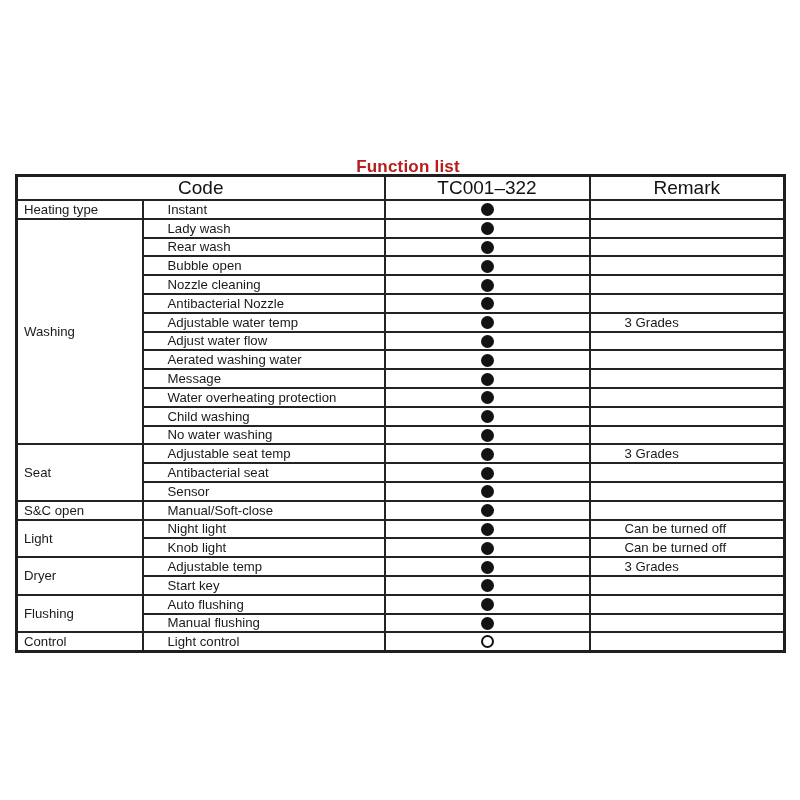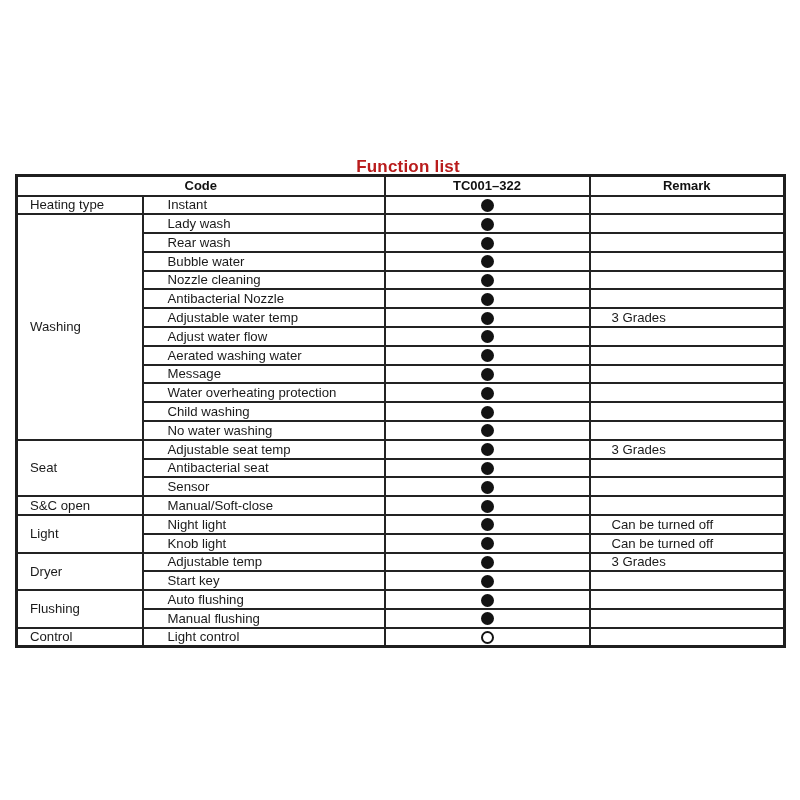--- a/index.html
+++ b/index.html
@@ -31,35 +31,35 @@
     border: 3px solid #1f1f1f;
   }
   .function-table th, .function-table td {
     border: 2px solid #232323;
     padding: 0;
     overflow: hidden;
     white-space: nowrap;
   }
   .function-table th {
     height: 20px;
-    font-size: 13px;
-    font-weight: bold;
+    font-size: 19px;
+    font-weight: normal;
     text-align: center;
     color: #111;
   }
   .function-table td {
     height: 18.8px;
     font-size: 13.2px;
     line-height: 1;
     color: #1a1a1a;
   }
-  td.cat    { padding-left: 12px; text-align: left; vertical-align: middle; }
+  td.cat    { padding-left: 6px; text-align: left; vertical-align: middle; }
   td.func   { padding-left: 24px; text-align: left; }
   td.value  { text-align: center; vertical-align: middle; }
-  td.remark { padding-left: 21px; text-align: left; }
+  td.remark { padding-left: 34px; text-align: left; }
   .dot {
     display: inline-block;
     vertical-align: middle;
     border-radius: 50%;
   }
   .dot.filled { width: 13px; height: 13px; background: #131313; }
   .dot.open   { width: 13px; height: 13px; background: #ffffff; border: 2px solid #131313; }
 </style>
 </head>
 <body>
@@ -92,21 +92,21 @@
         <td class="func">Lady wash</td>
         <td class="value"><span class="dot filled"></span></td>
         <td class="remark"></td>
       </tr>
       <tr>
         <td class="func">Rear wash</td>
         <td class="value"><span class="dot filled"></span></td>
         <td class="remark"></td>
       </tr>
       <tr>
-        <td class="func">Bubble water</td>
+        <td class="func">Bubble open</td>
         <td class="value"><span class="dot filled"></span></td>
         <td class="remark"></td>
       </tr>
       <tr>
         <td class="func">Nozzle cleaning</td>
         <td class="value"><span class="dot filled"></span></td>
         <td class="remark"></td>
       </tr>
       <tr>
         <td class="func">Antibacterial Nozzle</td>

